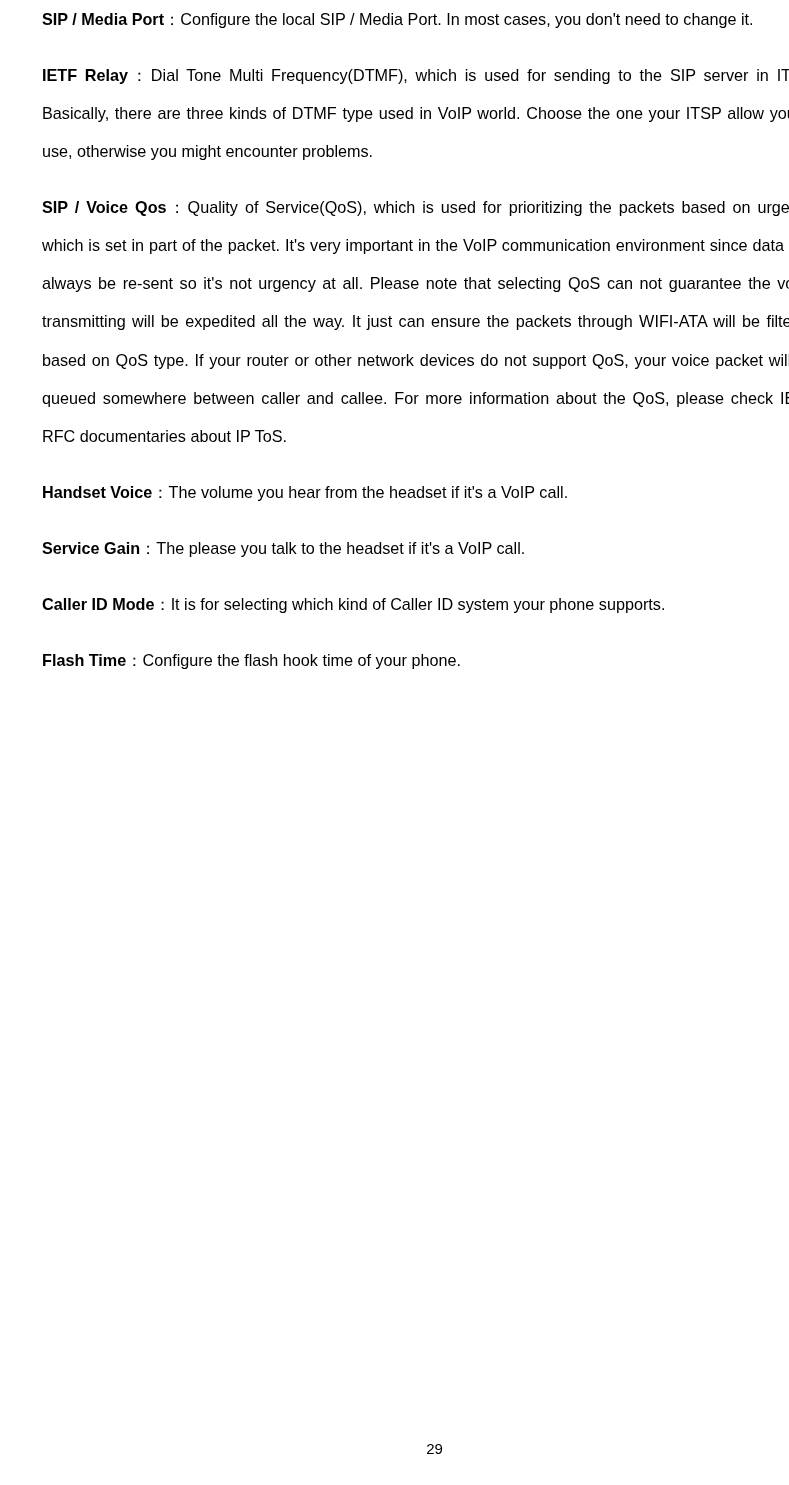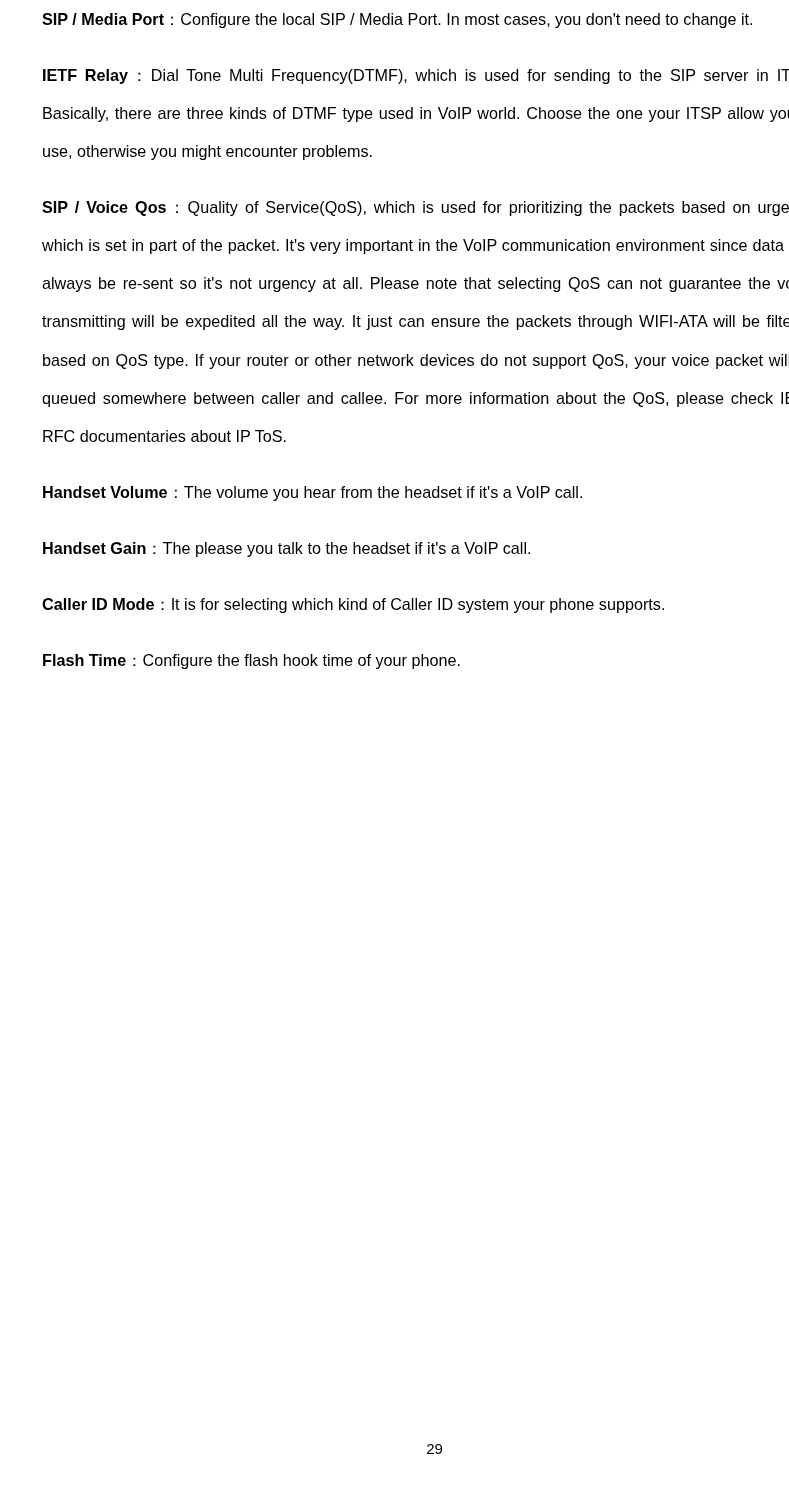--- a/index.html
+++ b/index.html
@@ -50,25 +50,25 @@
 
     <p>
       <span class="term">IETF Relay</span><span>：</span><span>Dial Tone Multi Frequency(DTMF), which is used for sending to the SIP server in ITSP. Basically, there are three kinds of DTMF type used in VoIP world. Choose the one your ITSP allow you to use, otherwise you might encounter problems.</span>
     </p>
 
     <p>
       <span class="term">SIP / Voice Qos</span><span>：</span><span>Quality of Service(QoS), which is used for prioritizing the packets based on urgency which is set in part of the packet. It's very important in the VoIP communication environment since data can always be re-sent so it's not urgency at all. Please note that selecting QoS can not guarantee the voice transmitting will be expedited all the way. It just can ensure the packets through WIFI-ATA will be filtered based on QoS type. If your router or other network devices do not support QoS, your voice packet will be queued somewhere between caller and callee. For more information about the QoS, please check IETF RFC documentaries about IP ToS.</span>
     </p>
 
     <p style="text-align:left;">
-      <span class="term">Handset Volume</span><span>：</span><span>The volume you hear from the headset if it's a VoIP call.</span>
+      <span class="term">Handset Voice</span><span>：</span><span>The volume you hear from the headset if it's a VoIP call.</span>
     </p>
 
     <p style="text-align:left;">
-      <span class="term">Handset Gain</span><span>：</span><span>The please you talk to the headset if it's a VoIP call.</span>
+      <span class="term">Service Gain</span><span>：</span><span>The please you talk to the headset if it's a VoIP call.</span>
     </p>
 
     <p style="text-align:left;">
       <span class="term">Caller ID Mode</span><span>：</span><span>It is for selecting which kind of Caller ID system your phone supports.</span>
     </p>
 
     <p style="text-align:left;">
       <span class="term">Flash Time</span><span>：</span><span>Configure the flash hook time of your phone.</span>
     </p>
 

